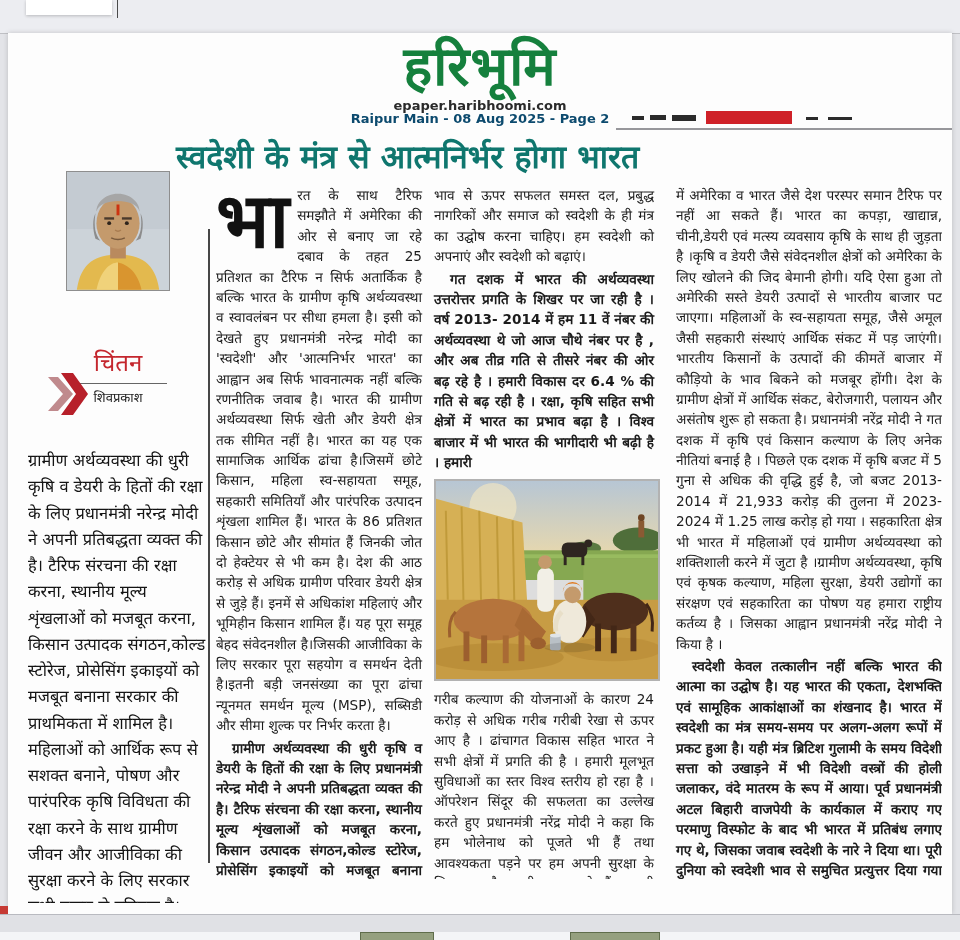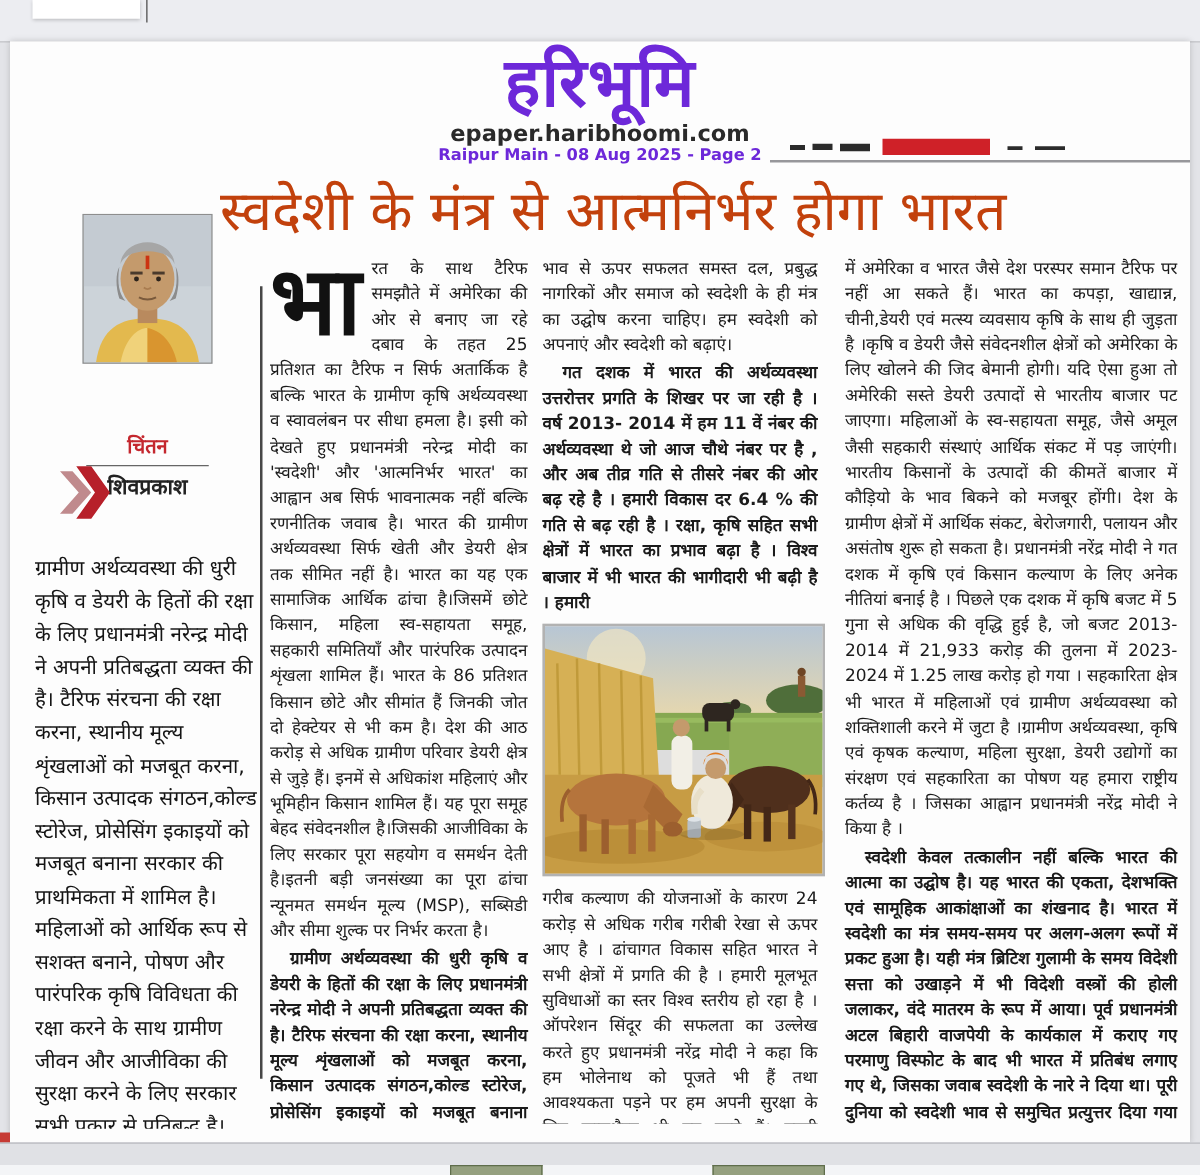--- a/index.html
+++ b/index.html
@@ -15,43 +15,43 @@
   .top-cursor{position:absolute;left:117px;top:0;width:1px;height:18px;background:#4a4a4a;}
   .bottom-strip{position:absolute;left:0;top:914px;width:960px;height:17px;background:#e0e1e5;border-top:1px solid #b9bac0;border-bottom:1px solid #cfd0d4;}
   .below-white{position:absolute;left:0;top:932px;width:960px;height:8px;background:#f4f5f7;}
   .next-box-a{position:absolute;left:360px;top:932px;width:74px;height:8px;background:#95a07f;border:1px solid #5f6d4b;border-bottom:none;box-sizing:border-box;}
   .next-box-b{position:absolute;left:570px;top:932px;width:90px;height:8px;background:#95a07f;border:1px solid #5f6d4b;border-bottom:none;box-sizing:border-box;}
   .red-frag-bottom{position:absolute;left:0;top:906px;width:8px;height:15px;background:#c63a34;}
 
   
   .page{position:absolute;left:8px;top:33px;width:944px;height:881px;background:#fdfdfd;box-shadow:0 0 5px rgba(0,0,0,.18);overflow:hidden;}
   .masthead{text-align:center;padding-top:6px;line-height:1.05;}
-  .masthead-title{font-size:54px;font-weight:800;color:#6d28d9;letter-spacing:1px;}
-  .masthead-site{font-size:18px;color:#2a2a2a;font-weight:600;margin-top:3px;}
-  .masthead-edition{font-size:13px;color:#6d28d9;font-weight:600;}
+  .masthead-title{font-size:54px;font-weight:800;color:#15803d;letter-spacing:1px;}
+  .masthead-site{font-size:13px;color:#2a2a2a;font-weight:600;margin-top:3px;}
+  .masthead-edition{font-size:13px;color:#0c4a6e;font-weight:600;}
 
   
   .frag{position:absolute;background:#2b2b2b;}
   .frag-red{position:absolute;left:698px;top:78px;width:86px;height:13px;background:#cf2128;}
   .frag-line{position:absolute;left:608px;top:95px;width:336px;height:2px;background:#97979b;}
 
   .headline{
-    font-size:44px;font-weight:400;color:#c2410c;line-height:1.22;
+    font-size:32px;font-weight:700;color:#0f766e;line-height:1.22;
     margin:12px 4px 0 168px;letter-spacing:0;
   }
 
   
   .sidebar{position:absolute;left:20px;top:138px;width:180px;height:732px;overflow:hidden;}
   .portrait-frame{width:104px;height:120px;border:1px solid #8e8e8e;margin:0 auto;background:#ccd3d9;box-sizing:border-box;}
   .portrait-frame svg{display:block;width:100%;height:100%;}
   .chintan{margin-top:54px;position:relative;text-align:center;}
   .chevron{position:absolute;left:18px;top:26px;width:42px;height:46px;}
-  .chintan-label{color:#c4272e;font-size:16px;font-weight:700;}
+  .chintan-label{color:#c4272e;font-size:24px;font-weight:400;}
   .chintan-rule{width:98px;height:1px;background:#666;margin:5px auto 4px auto;}
-  .author-name{font-size:17px;font-weight:700;color:#222;}
+  .author-name{font-size:13px;font-weight:400;color:#222;}
   .pull-quote{margin-top:42px;font-size:16.4px;line-height:1.6;color:#141414;text-align:left;}
 
   .vdivider{position:absolute;left:200px;top:196px;width:2px;height:634px;background:#474747;}
 
   
   .cols{display:flex;margin:8px 10px 0 208px;height:694px;overflow:hidden;align-items:flex-start;}
   .col{font-size:13.6px;line-height:1.5;text-align:justify;}
   .colA{width:206px;flex:none;}
   .colB{width:220px;flex:none;margin-left:12px;}
   .colC{flex:1;margin-left:22px;}

